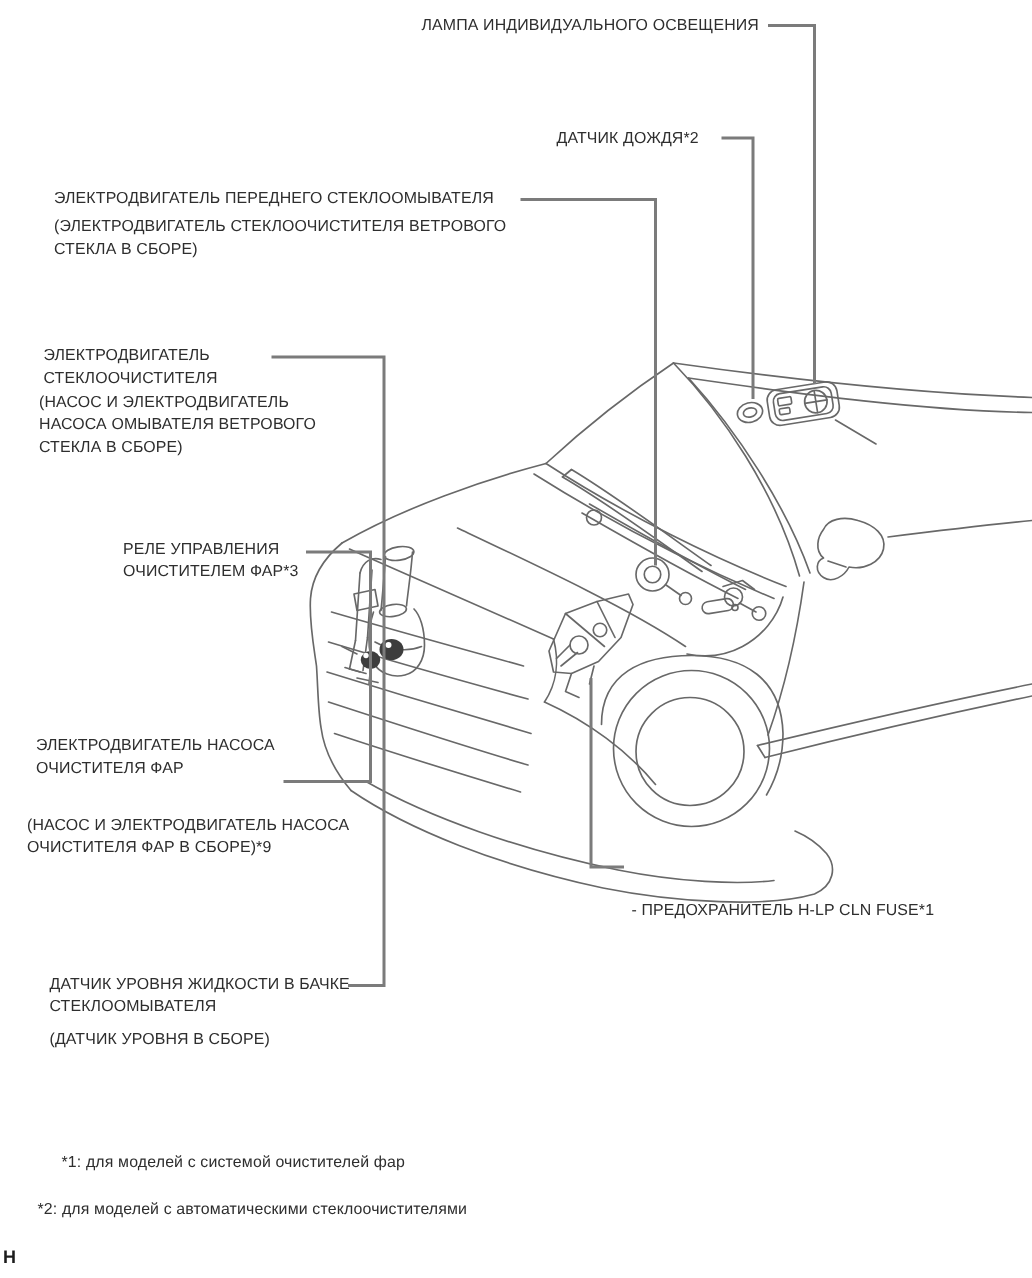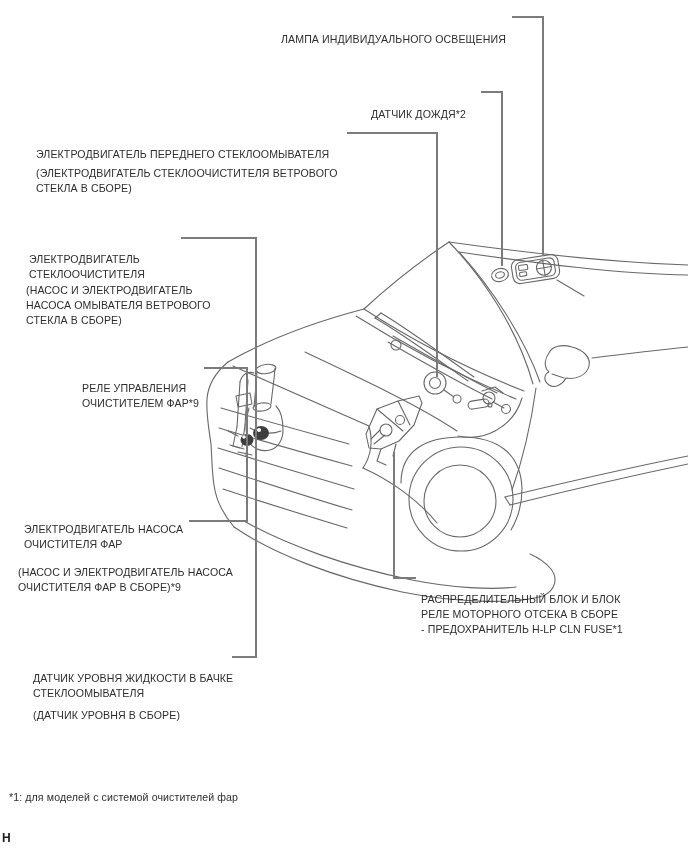--- a/index.html
+++ b/index.html
@@ -1,20 +1,20 @@
 <!DOCTYPE html>
 <html><head>
 <meta charset="utf-8">
 <style>
   html,body{margin:0;padding:0;background:#ffffff;}
   .page{position:relative;width:688px;height:852px;background:#fff;overflow:hidden;
         font-family:"Liberation Sans",sans-serif;}
   .art{position:absolute;left:0;top:0;}
   .lbl{position:absolute;font-size:10.6px;line-height:15px;color:#2e2e2e;
-       white-space:pre-line;letter-spacing:0.1px;margin-top:22px;}
+       white-space:pre-line;letter-spacing:0.1px;}
   .corner{position:absolute;font-size:12px;color:#1c1c1c;font-weight:bold;}
   svg .ln{fill:none;stroke:#686868;stroke-width:1.1;stroke-linejoin:round;stroke-linecap:round;}
   svg .dark{fill:#3d3d3d;stroke:none;}
   svg .dot{fill:#ffffff;stroke:none;}
   svg .leader{fill:none;stroke:#7b7b7b;stroke-width:2;stroke-linejoin:miter;stroke-linecap:butt;}
 </style>
 </head>
 <body>
 
 <div class="page">
@@ -159,32 +159,31 @@
   <div class="lbl" style="left:36px;top:144px">(ЭЛЕКТРОДВИГАТЕЛЬ СТЕКЛООЧИСТИТЕЛЯ ВЕТРОВОГО
 СТЕКЛА В СБОРЕ)</div>
 
   <div class="lbl" style="left:29px;top:230px">ЭЛЕКТРОДВИГАТЕЛЬ
 СТЕКЛООЧИСТИТЕЛЯ</div>
   <div class="lbl" style="left:26px;top:261px">(НАСОС И ЭЛЕКТРОДВИГАТЕЛЬ
 НАСОСА ОМЫВАТЕЛЯ ВЕТРОВОГО
 СТЕКЛА В СБОРЕ)</div>
 
   <div class="lbl" style="left:82px;top:359px">РЕЛЕ УПРАВЛЕНИЯ
-ОЧИСТИТЕЛЕМ ФАР*9</div>
+ОЧИСТИТЕЛЕМ ФАР*3</div>
 
-  <div class="lbl" style="left:24px;top:500px">ЭЛЕКТРОДВИГАТЕЛЬ НАСОСА
+  <div class="lbl" style="left:24px;top:490px">ЭЛЕКТРОДВИГАТЕЛЬ НАСОСА
 ОЧИСТИТЕЛЯ ФАР</div>
   <div class="lbl" style="left:18px;top:543px">(НАСОС И ЭЛЕКТРОДВИГАТЕЛЬ НАСОСА
 ОЧИСТИТЕЛЯ ФАР В СБОРЕ)*9</div>
 
   <div class="lbl" style="left:33px;top:649px">ДАТЧИК УРОВНЯ ЖИДКОСТИ В БАЧКЕ
 СТЕКЛООМЫВАТЕЛЯ</div>
   <div class="lbl" style="left:33px;top:686px">(ДАТЧИК УРОВНЯ В СБОРЕ)</div>
 
-  <div class="lbl" style="left:421px;top:570px">РАСПРЕДЕЛИТЕЛЬНЫЙ БЛОК И БЛОК
-РЕЛЕ МОТОРНОГО ОТСЕКА В СБОРЕ</div>
   <div class="lbl" style="left:421px;top:600px">- ПРЕДОХРАНИТЕЛЬ H-LP CLN FUSE*1</div>
 
-  <div class="lbl" style="left:9px;top:768px">*1: для моделей с системой очистителей фар</div>
+  <div class="lbl" style="left:41px;top:768px">*1: для моделей с системой очистителей фар</div>
+  <div class="lbl" style="left:25px;top:799px">*2: для моделей с автоматическими стеклоочистителями</div>
 
   <div class="corner" style="left:2px;top:831px">Н</div>
 
 </div>
 
 </body></html>

